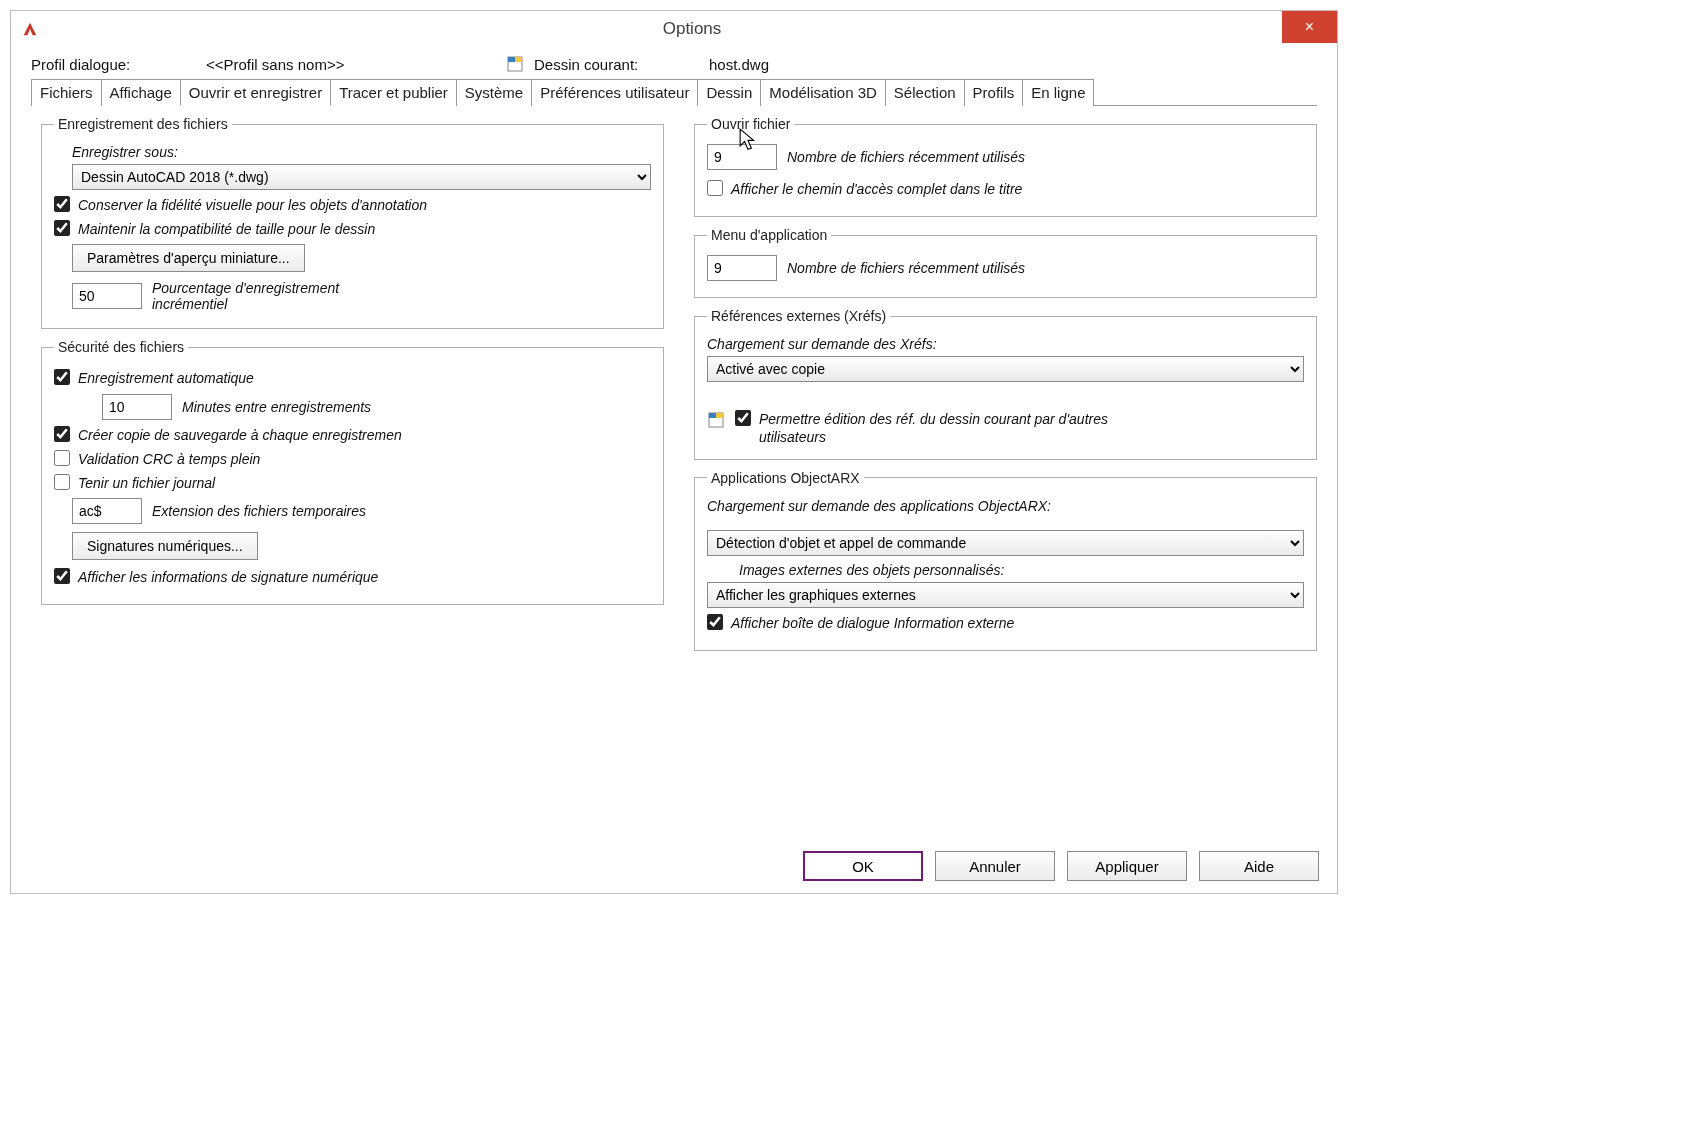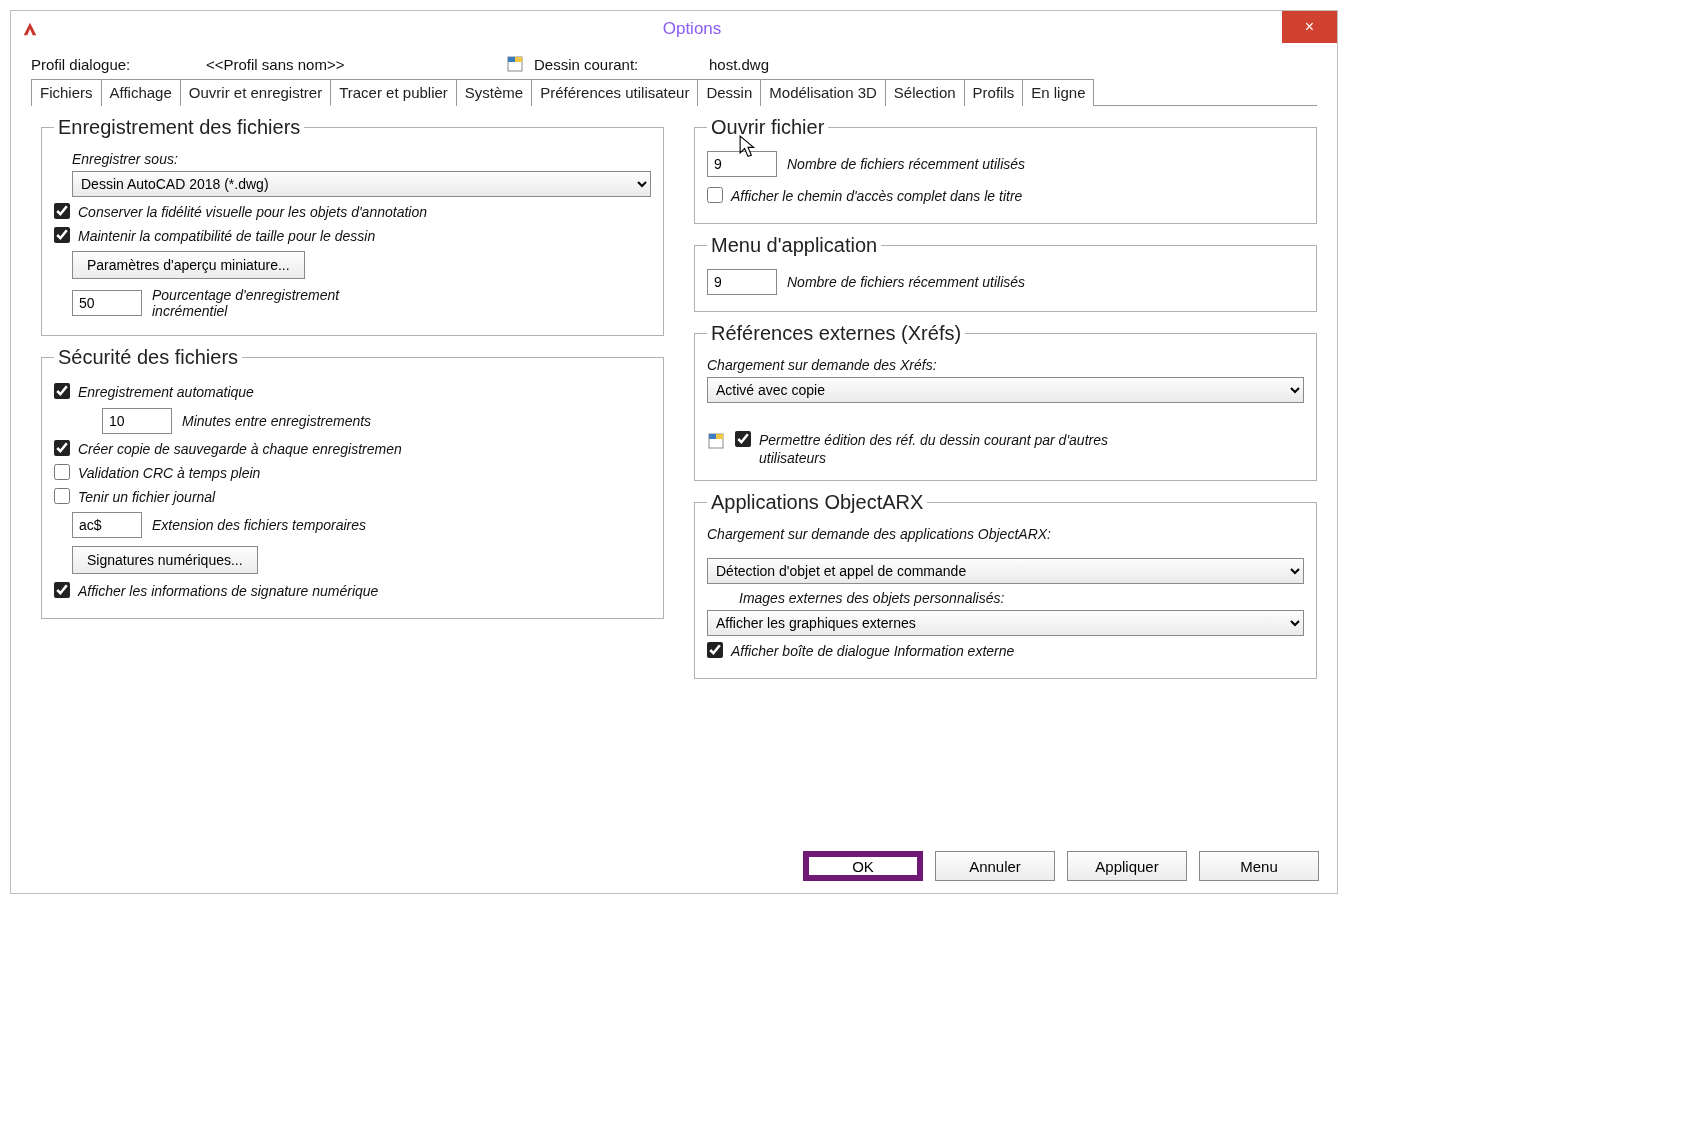--- a/index.html
+++ b/index.html
@@ -1,49 +1,49 @@
 <!DOCTYPE html>
 <html><head>
 <meta charset="utf-8">
 <style>
   * { box-sizing: border-box; font-family: "Segoe UI", Tahoma, sans-serif; }
   body { margin:0; background:#fff; color:#111; font-size:14px; }
   .window { width:1328px; height:884px; border:1px solid #bdbdbd; background:#fff; position:relative; margin:10px; }
   .titlebar { height:35px; display:flex; align-items:center; padding:0 0 0 10px; }
   .app-logo { width:18px; height:18px; margin-right:8px; display:flex; align-items:center; justify-content:center; }
   .app-logo svg { width:18px; height:18px; }
-  .title-text { flex:1; text-align:center; font-size:17px; color:#8b5cf6; }
+  .title-text { flex:1; text-align:center; font-size:17px; color:#404040; }
   .close-btn { width:55px; height:32px; background:#d0422f; color:#fff; display:flex; align-items:center; justify-content:center; font-size:16px; cursor:pointer; position:absolute; top:0; right:0; }
   .header-row { display:flex; align-items:center; padding:8px 20px 4px 20px; font-size:15px; }
   .header-row .profile-label { width:175px; }
   .header-row .profile-value { width:300px; }
   .header-row .dwg-icon { width:20px; height:20px; margin-right:8px; }
   .header-row .drawing-label { width:175px; }
   .tabs { display:flex; margin:0 20px; border-bottom:1px solid #999; }
   .tab { padding:4px 8px; border:1px solid #999; border-bottom:none; background:#fff; font-size:15px; cursor:pointer; margin-right:-1px; position:relative; top:1px; color:#222; }
   .tab.active { background:#fff; border-bottom:1px solid #fff; z-index:2; }
   .content { display:flex; padding:10px 20px 10px 30px; gap:30px; }
   .col { flex:1; display:flex; flex-direction:column; gap:10px; }
   fieldset { border:1px solid #b0b0b0; padding:8px 12px 12px 12px; margin:0; position:relative; }
-  legend { font-size:20px; padding:0 4px; color:#222; }
+  legend { font-size:14px; padding:0 4px; color:#222; }
   .field-row { display:flex; align-items:center; gap:10px; margin:4px 0; }
   .field-row.indent { margin-left:18px; }
   .field-row.indent2 { margin-left:48px; }
   label { cursor:default;font-style:italic; }
   input[type="checkbox"] { width:16px; height:16px; margin:0; accent-color:#222; cursor:pointer; }
   .text-input { border:1px solid #8a8a8a; height:26px; padding:2px 6px; font-size:14px; background:#fff; }
   .num-small { width:70px; }
   .num-med { width:70px; }
   select { border:1px solid #8a8a8a; height:26px; padding:2px 4px; font-size:14px; background:linear-gradient(#fdfdfd,#eaeaea); width:100%; cursor:pointer; }
   button.std-btn { border:1px solid #8a8a8a; background:linear-gradient(#fdfdfd,#ececec); height:28px; padding:2px 14px; font-size:14px; cursor:pointer; }
   .checkbox-line { display:flex; align-items:flex-start; gap:8px; margin:6px 0; }
   .checkbox-line label { line-height:1.3; }
   .footer { position:absolute; bottom:12px; right:18px; display:flex; gap:12px; }
   .footer button { width:120px; height:30px; border:1px solid #8a8a8a; background:linear-gradient(#fdfdfd,#ececec); font-size:15px; cursor:pointer; }
-  .footer button.primary { border:6px solid #701a75; background:#fff; }
+  .footer button.primary { border:2px solid #701a75; background:#fff; }
   .dwg-icon-svg { width:20px; height:20px; }
   .cursor-overlay { position:absolute; width:18px; height:24px; pointer-events:none; }
   fieldset.open-file .cursor-overlay { left:44px; top:-4px; }
   .with-icon { display:flex; align-items:flex-start; gap:8px; }
 </style>
 </head>
 <body>
 
 <div class="window">
 
@@ -229,16 +229,16 @@
         </div>
       </fieldset>
 
     </div>
   </div>
 
   <div class="footer">
     <button class="primary">OK</button>
     <button>Annuler</button>
     <button>Appliquer</button>
-    <button>Menu</button>
+    <button>Aide</button>
   </div>
 
 </div>
 
 </body></html>

